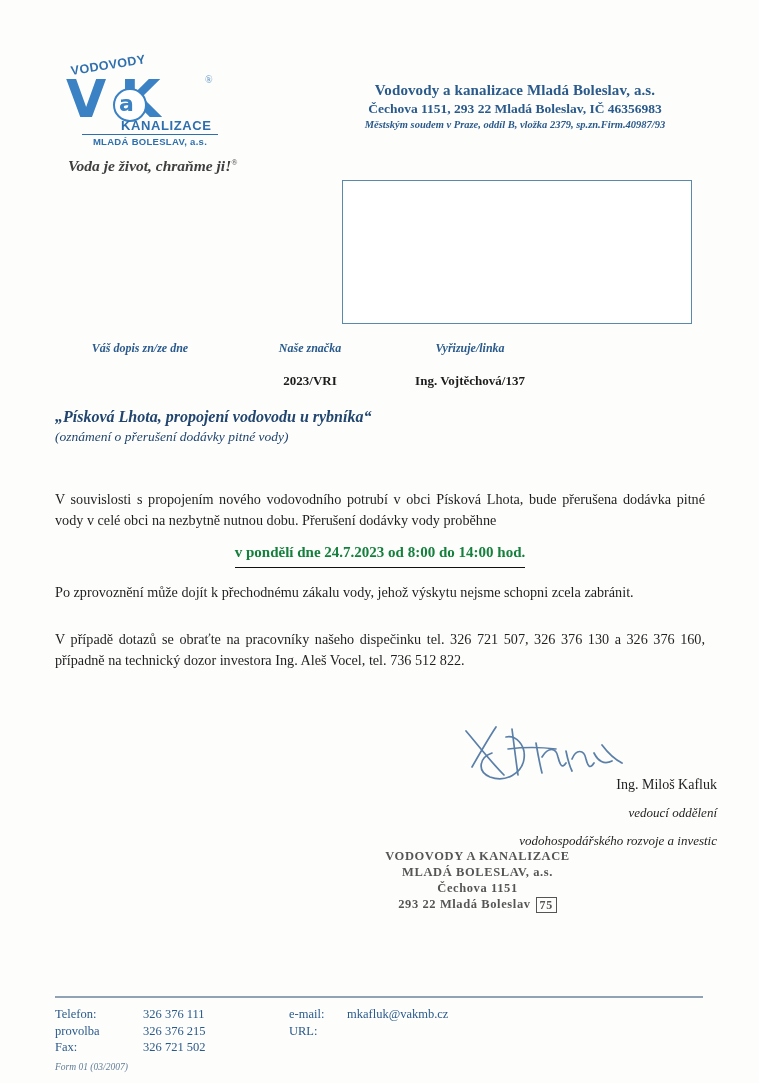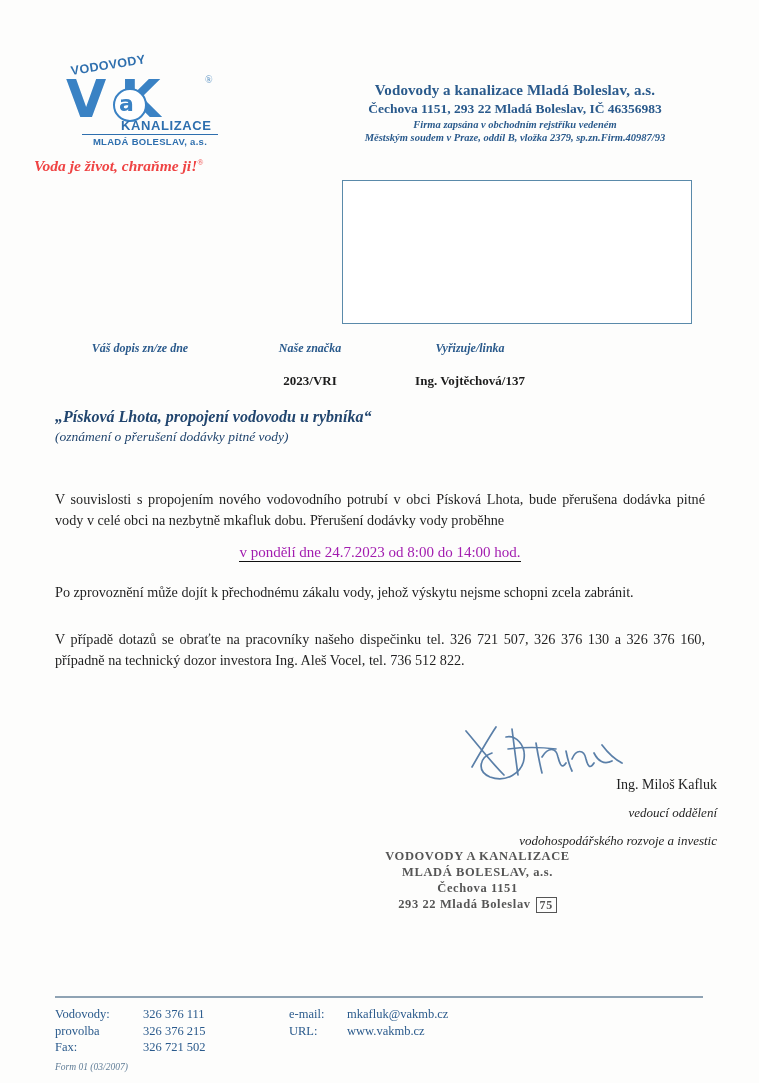--- a/index.html
+++ b/index.html
@@ -105,27 +105,27 @@
     text-align: center;
     font-family: "Liberation Sans", sans-serif;
     font-weight: bold;
     font-size: 9.5px;
     letter-spacing: 0.3px;
     color: #2e6fae;
     white-space: nowrap;
   }
   .tagline {
     position: absolute;
-    left: 34px;
+    left: 68px;
     top: 157px;
     font-family: "Liberation Serif", serif;
     font-style: italic;
     font-weight: bold;
     font-size: 15.5px;
-    color: #ef4444;
+    color: #404040;
     white-space: nowrap;
   }
   .tagline sup {
     font-size: 8px;
     font-weight: normal;
   }
 
   .company-head {
     position: absolute;
     left: 300px;
@@ -245,25 +245,25 @@
 
   .highlight {
     position: absolute;
     left: 55px;
     top: 543px;
     width: 650px;
     text-align: center;
   }
   .highlight span {
     font-family: "Liberation Serif", serif;
-    font-weight: normal;
+    font-weight: bold;
     font-size: 15px;
-    color: #a21caf;
+    color: #15803d;
     border-bottom: 1.4px solid #111111;
-    padding-bottom: 1px;
+    padding-bottom: 7px;
     white-space: nowrap;
   }
 
   
   .sig-wrap {
     position: absolute;
     left: 372px;
     top: 725px;
     width: 345px;
     text-align: right;
@@ -385,21 +385,20 @@
     </div>
   </div>
 
   <div class="tagline">
     <span>Voda je život, chraňme ji!</span><sup>®</sup>
   </div>
 
   <div class="company-head">
     <div class="l1">Vodovody a kanalizace Mladá Boleslav, a.s.</div>
     <div class="l2">Čechova 1151, 293 22 Mladá Boleslav, IČ 46356983</div>
-    <div class="l3">Firma zapsána v obchodním rejstříku vedeném</div>
     <div class="l4">Městským soudem v Praze, oddíl B, vložka 2379, sp.zn.Firm.40987/93</div>
   </div>
 
   <div class="address-box"></div>
 
   <div class="ref-row">
     <div class="ref-col ref-c1">
       <div class="rc-head">Váš dopis zn/ze dne</div>
       <div class="rc-val"></div>
     </div>
@@ -411,21 +410,21 @@
       <div class="rc-head">Vyřizuje/linka</div>
       <div class="rc-val">Ing. Vojtěchová/137</div>
     </div>
   </div>
 
   <div class="subject">
     <div class="s1">„Písková Lhota, propojení vodovodu u rybníka“</div>
     <div class="s2">(oznámení o přerušení dodávky pitné vody)</div>
   </div>
 
-  <div class="body-text p1">V souvislosti s propojením nového vodovodního potrubí v obci Písková Lhota, bude přerušena dodávka pitné vody v celé obci na nezbytně mkafluk dobu. Přerušení dodávky vody proběhne</div>
+  <div class="body-text p1">V souvislosti s propojením nového vodovodního potrubí v obci Písková Lhota, bude přerušena dodávka pitné vody v celé obci na nezbytně nutnou dobu. Přerušení dodávky vody proběhne</div>
 
   <div class="highlight">
     <span>v pondělí dne 24.7.2023 od 8:00 do 14:00 hod.</span>
   </div>
 
   <div class="body-text p2">Po zprovoznění může dojít k přechodnému zákalu vody, jehož výskytu nejsme schopni zcela zabránit.</div>
 
   <div class="body-text p3">V případě dotazů se obraťte na pracovníky našeho dispečinku tel. 326 721 507, 326 376 130 a 326 376 160, případně na technický dozor investora Ing. Aleš Vocel, tel. 736 512 822.</div>
 
 
@@ -457,34 +456,33 @@
     <div class="st4">
       <span>293 22 Mladá Boleslav</span>
       <span class="num-box">75</span>
     </div>
   </div>
 
   <div class="footer-rule"></div>
 
   <div class="footer">
     <div class="f-col f-labels">
-      <div>Vodovody:</div>
+      <div>Telefon:</div>
       <div>provolba</div>
       <div>Fax:</div>
     </div>
     <div class="f-col f-values">
       <div>326 376 111</div>
       <div>326 376 215</div>
       <div>326 721 502</div>
     </div>
     <div class="f-col f-labels2">
       <div>e-mail:</div>
       <div>URL:</div>
     </div>
     <div class="f-col f-values2">
       <div>mkafluk@vakmb.cz</div>
-      <div>www.vakmb.cz</div>
     </div>
   </div>
 
   <div class="form-id">Form 01 (03/2007)</div>
 
 </div>
 
 </body></html>

